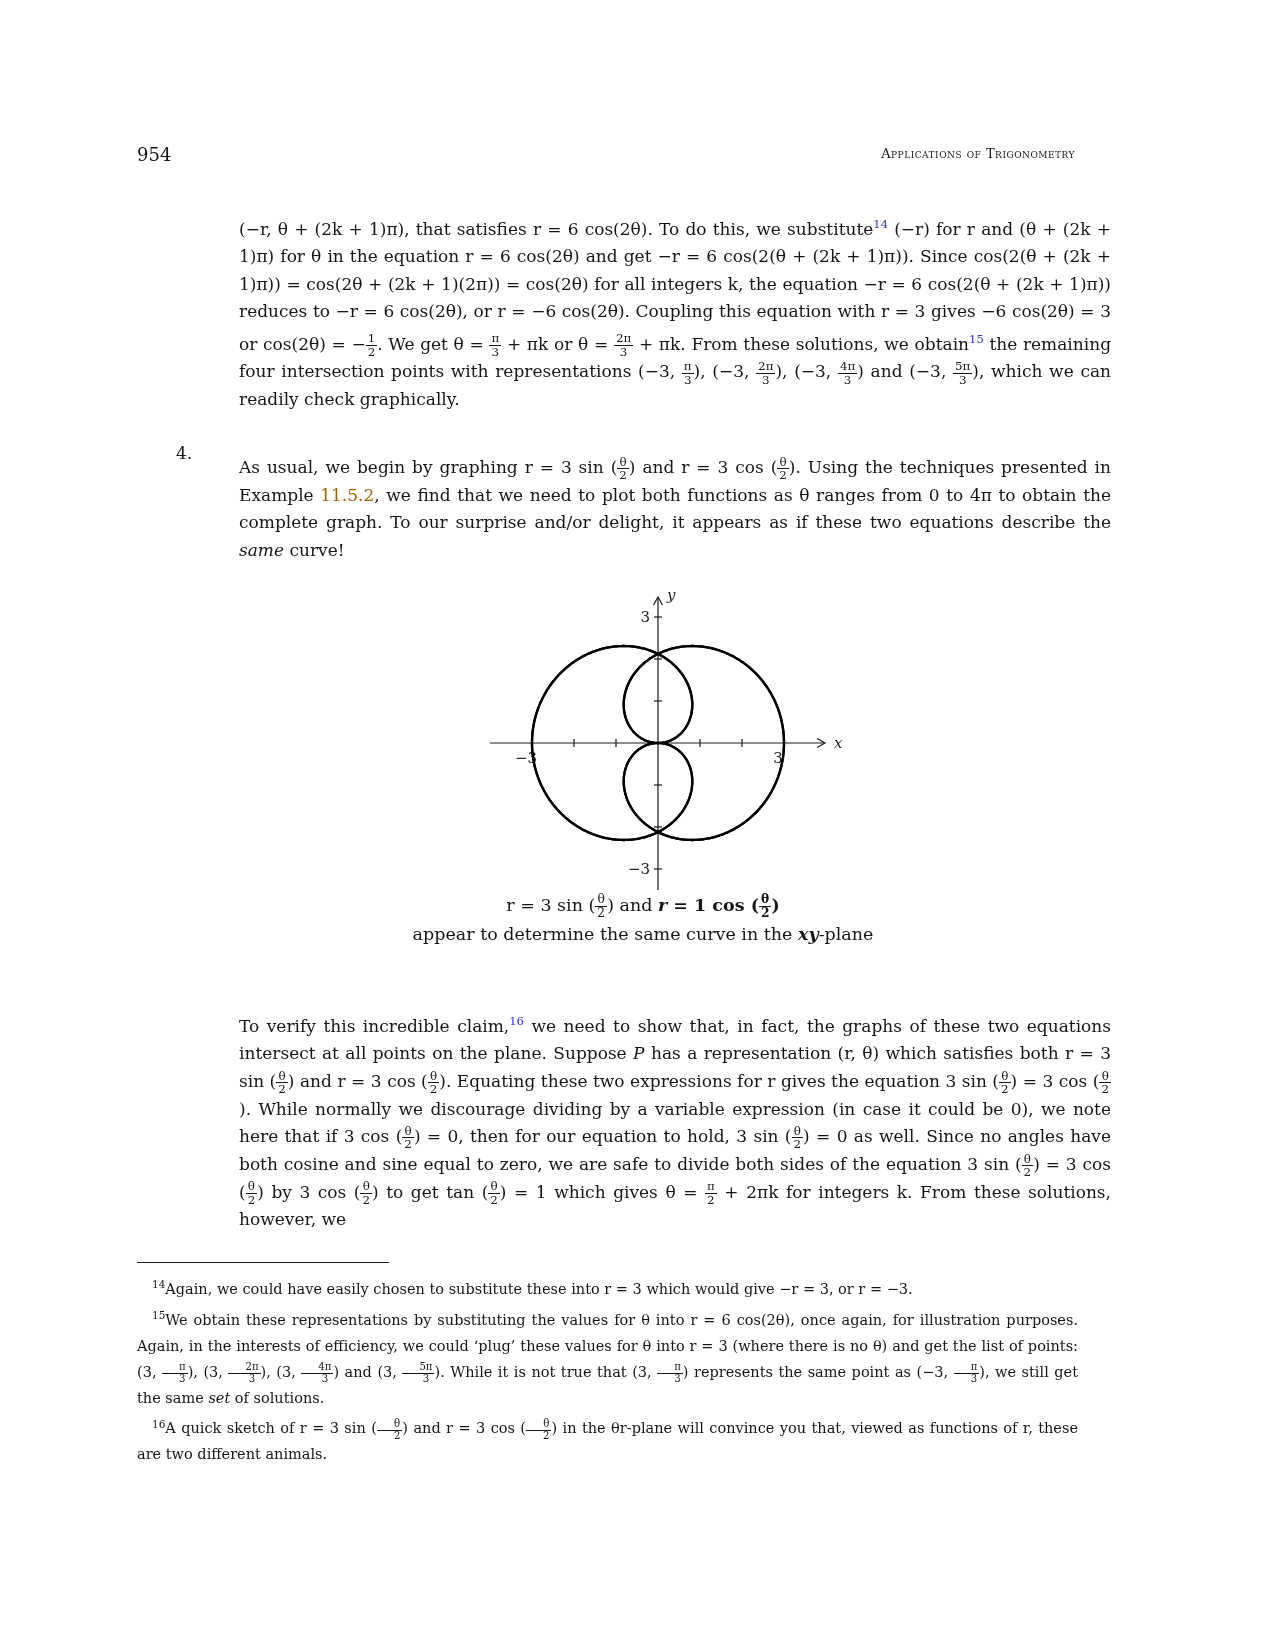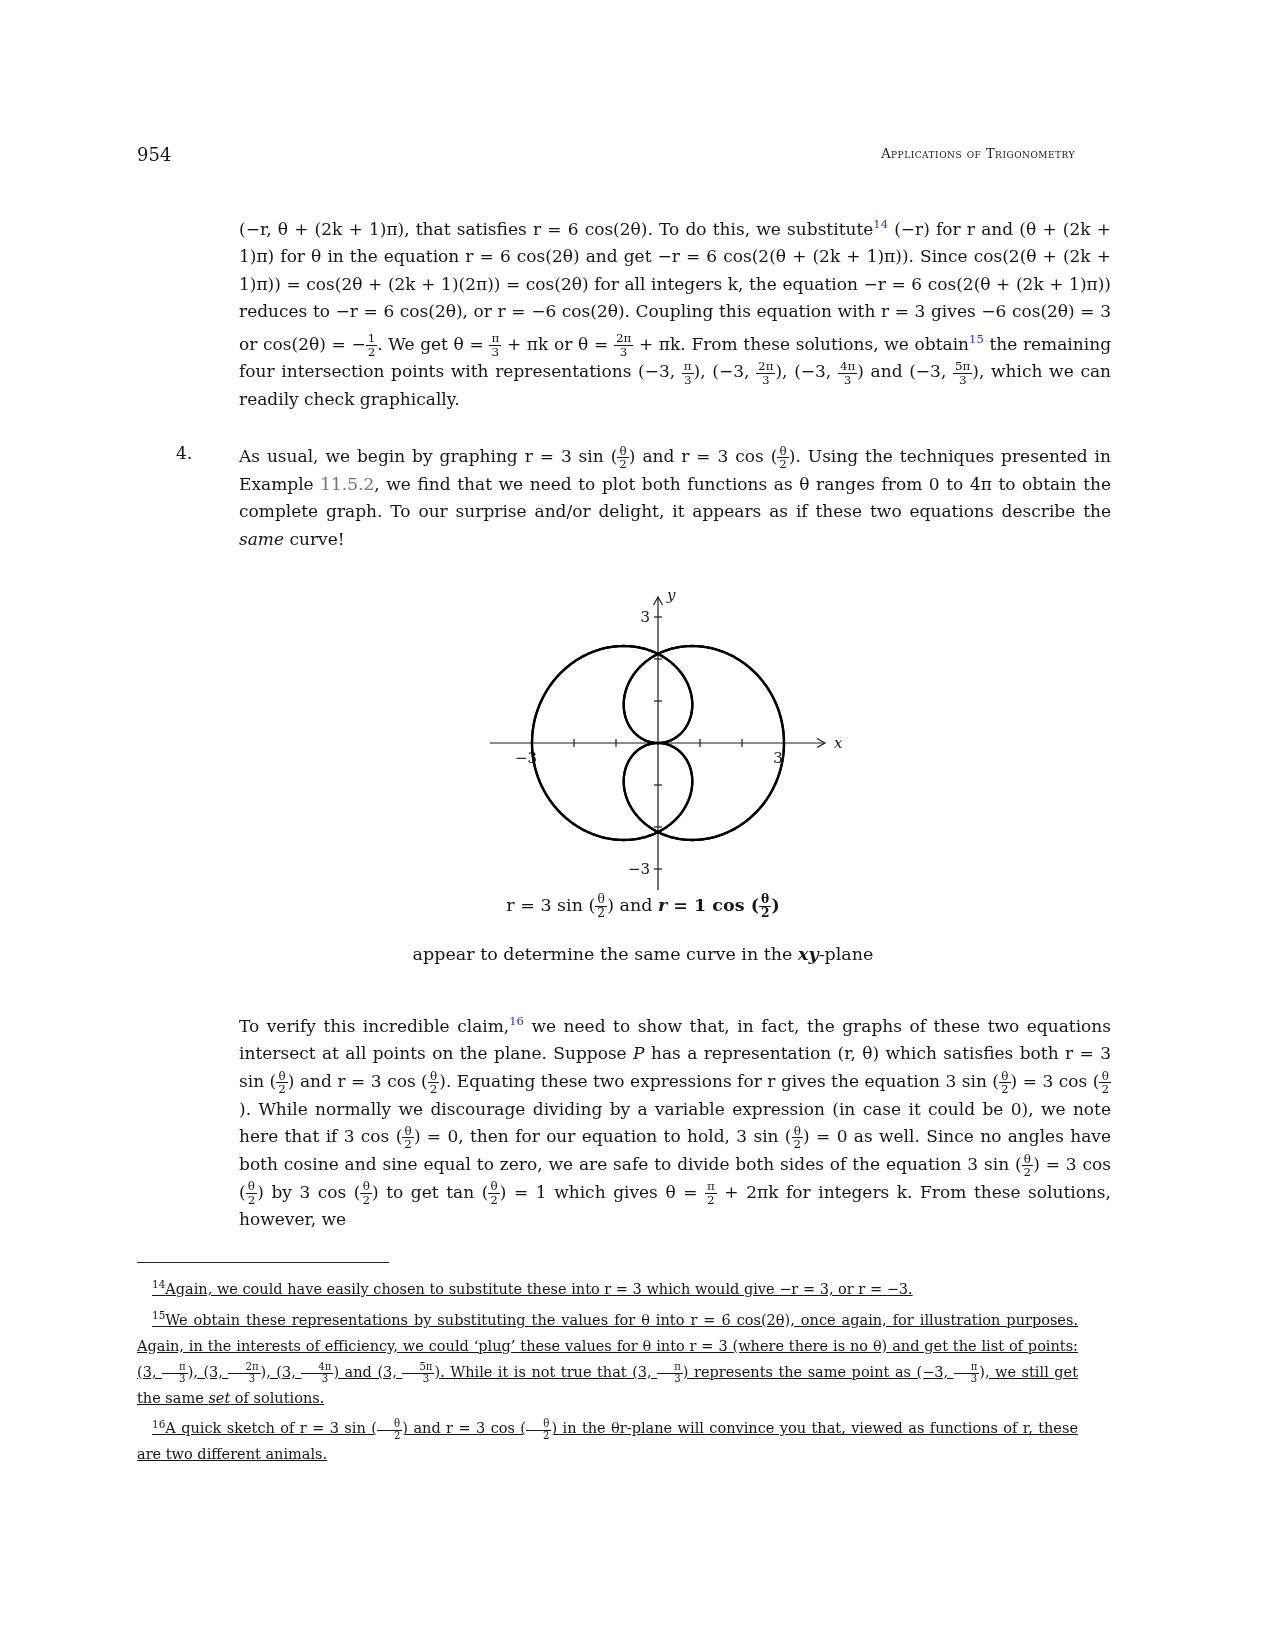--- a/index.html
+++ b/index.html
@@ -3,36 +3,36 @@
 <meta charset="utf-8">
 <style>
   html,body{margin:0;padding:0;background:#ffffff;}
   .page{position:relative;width:1275px;height:1489px;background:#ffffff;color:#161616;
         font-family:"DejaVu Serif","Liberation Serif",serif;overflow:hidden;}
   .pagenum{position:absolute;left:137px;top:144px;font-size:18px;}
   .runhead{position:absolute;right:200px;top:146px;font-size:13px;font-variant:small-caps;letter-spacing:0.5px;}
   .para{position:absolute;left:207px;width:872px;text-align:justify;font-size:17px;line-height:27.6px;margin-left:32px;}
   .item-num{position:absolute;left:176px;top:443px;font-size:17px;}
   #p1{top:211px;}
-  #p4{top:443px;}
+  #p4{top:454px;}
   #pverify{top:1008px;}
   .fnref{color:#2b35c6;font-size:0.68em;}
-  .xref{color:#737373;}
+  .xref{color:#a16207;}
   .fr{display:inline-block;vertical-align:-0.52em;text-align:center;font-size:0.70em;line-height:1.05;}
   .fr .n{display:block;padding:0 2px;}
   .fr .d{display:block;border-top:1px solid currentColor;padding:0 2px;}
   .fr.bold{font-weight:bold;}
   b i{font-weight:bold;}
   .figwrap{position:absolute;left:478px;top:585px;width:400px;height:330px;}
   .caption{position:absolute;left:207px;width:872px;top:893px;text-align:center;font-size:17.5px;}
-  .caption .cap1{margin:0 0 24px 0;}
+  .caption .cap1{margin:0 0 4px 0;}
   .caption .cap2{margin:0;}
   .fnrule{position:absolute;left:137px;top:1262px;width:252px;border-top:1.7px solid #222;}
   .footnotes{position:absolute;left:137px;top:1271px;width:941px;font-size:14.5px;line-height:26px;text-align:justify;}
-  .footnote{text-indent:15px;text-decoration:underline;}
+  .footnote{text-indent:15px;}
   .footnote sup{font-size:0.72em;}
   svg text{font-family:"DejaVu Serif","Liberation Serif",serif;}
 </style>
 </head>
 <body>
 
 <div class="page">
 
   <div class="pagenum">954</div>
   <div class="runhead">Applications of Trigonometry</div>

